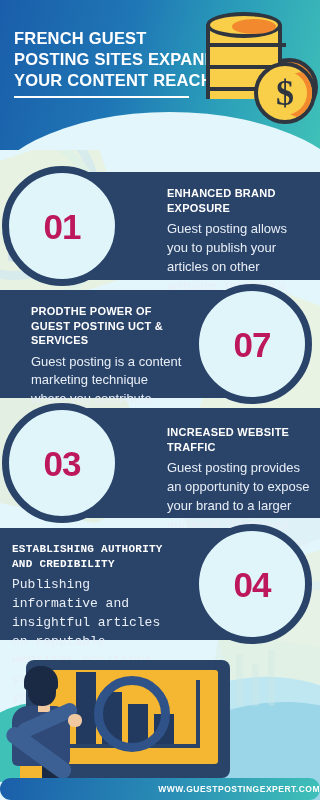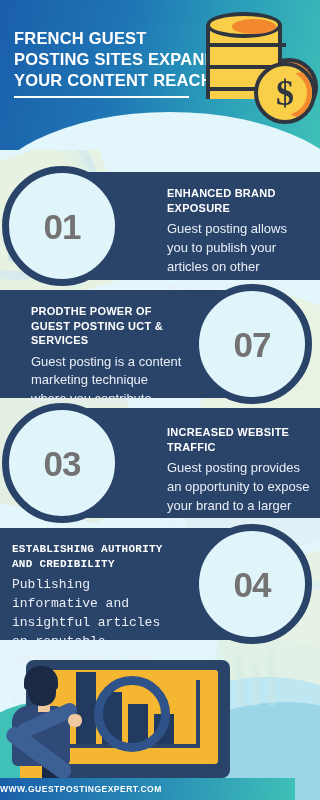--- a/index.html
+++ b/index.html
@@ -105,21 +105,21 @@
   .card.c2 { left:0;    top:290px; width:286px; height:108px; border-radius:0 54px 54px 0; }
   .card.c3 { left:34px; top:408px; width:286px; height:110px; border-radius:55px 0 0 55px; }
   .card.c4 { left:0;    top:528px; width:286px; height:112px; border-radius:0 56px 56px 0; }
 
   .num-circle {
     position:absolute; border-radius:50%;
     background:#dff5fa; border:7px solid #2a4369;
     display:flex; align-items:center; justify-content:center;
   }
   .num-circle span {
-    color:#737373; font-size:35px; font-weight:bold; letter-spacing:-1px; line-height:1;
+    color:#be185d; font-size:35px; font-weight:bold; letter-spacing:-1px; line-height:1;
   }
   .c1 .num-circle { left:-32px; top:-6px; width:120px; height:120px; }
   .c2 .num-circle { right:-26px; top:-6px; width:120px; height:120px; }
   .c3 .num-circle { left:-32px; top:-5px; width:120px; height:120px; }
   .c4 .num-circle { right:-26px; top:-4px; width:120px; height:120px; }
 
   .card-text { position:absolute; color:#ffffff; }
   .c1 .card-text { left:133px; top:14px; width:142px; }
   .c2 .card-text { left:12px;  top:14px; width:152px;margin-left:19px; }
   .c3 .card-text { left:133px; top:17px; width:146px; }
@@ -209,23 +209,23 @@
   .p-arm {
     position:absolute; left:16px; top:66px; width:64px; height:15px;
     background:#3c6094; border-radius:8px; transform:rotate(-24deg); transform-origin:left center;
   }
   .p-hand {
     position:absolute; left:66px; top:54px; width:14px; height:13px;
     background:#f0c9a0; border-radius:6px;
   }
 
   .footer-url-bar {
-    position:absolute; left:0; bottom:0; width:295px; height:22px;
+    position:absolute; left:0; bottom:0; width:320px; height:22px;
     background:linear-gradient(100deg, #1a5eaa 0%, #2a8fb6 55%, #3fc1b8 100%);
-    display:flex; align-items:center; justify-content:flex-start;
+    display:flex; align-items:center; justify-content:flex-end;border-radius:11px;
   }
   .footer-url {
     color:#ffffff; font-size:8.5px; font-weight:bold; letter-spacing:.5px;
   }
 </style>
 </head>
 <body>
 
 <div class="page">
 

